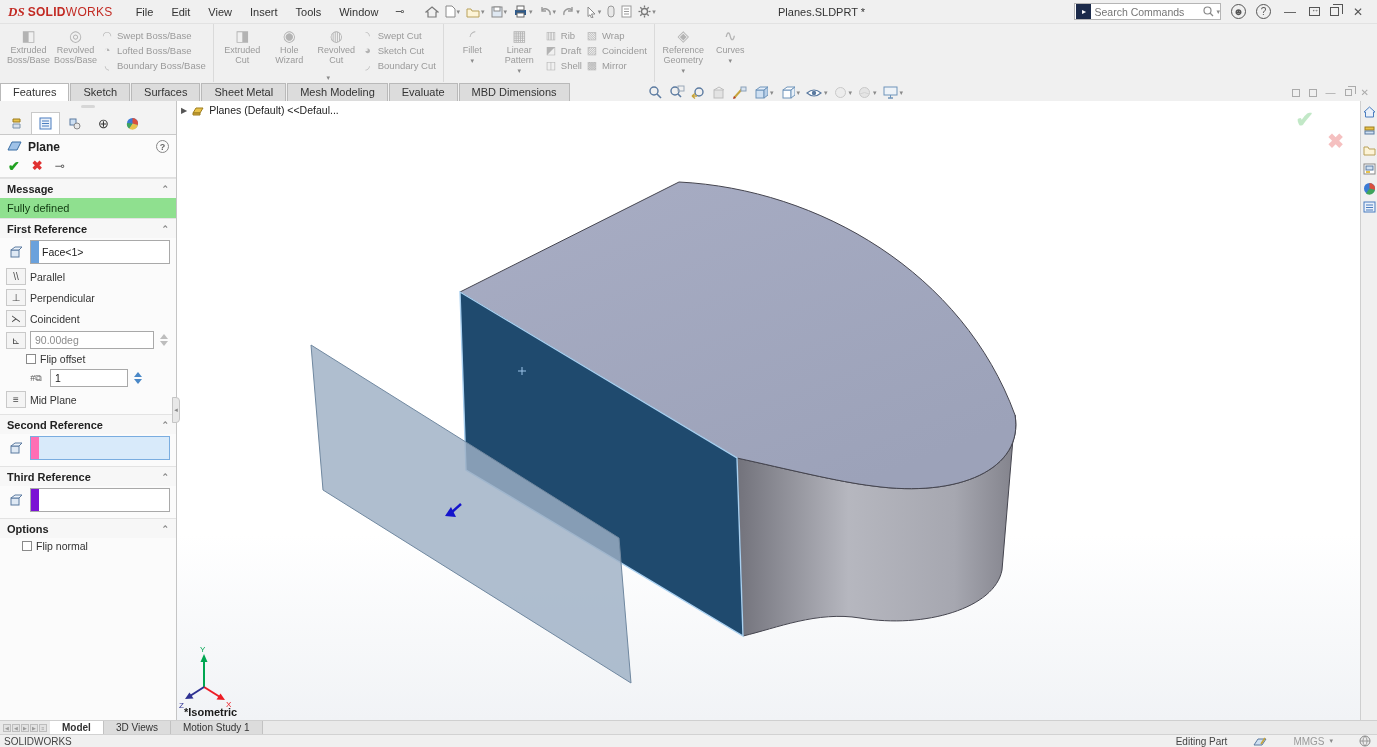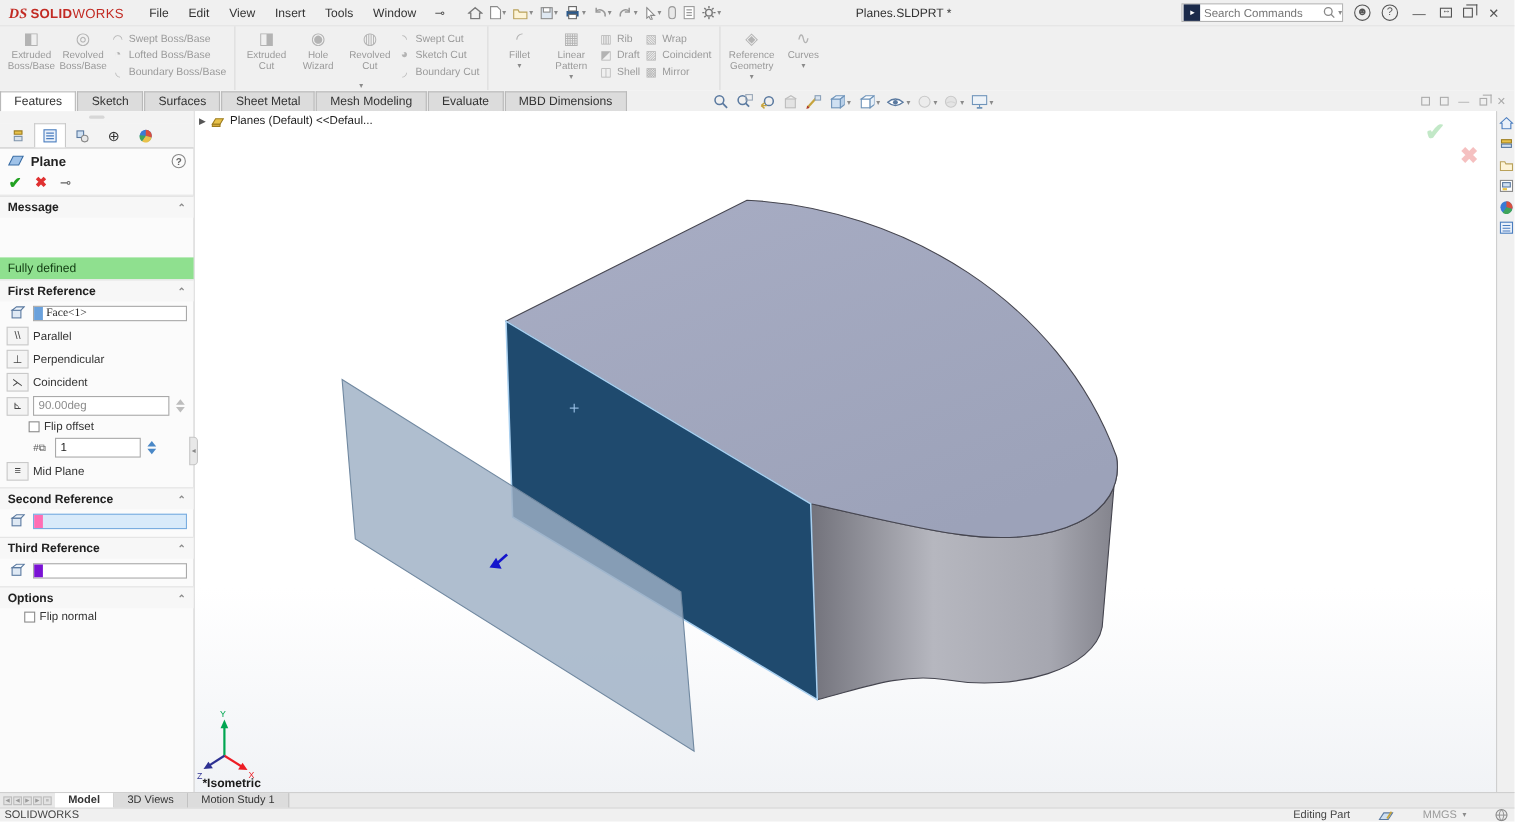--- a/index.html
+++ b/index.html
@@ -69,25 +69,25 @@
   .pmtab { width:29px; display:flex; align-items:center; justify-content:center; border:1px solid transparent; border-bottom:none; }
   .pmtab.active { background:#fff; border-color:#c9c9c9; }
   .pm-title { display:flex; align-items:center; gap:6px; height:23px; padding:0 7px; font-weight:bold; font-size:12px; color:#222; }
   .pm-help { margin-left:auto; }
   .pm-actions { display:flex; align-items:center; gap:12px; height:20px; padding:0 8px 4px 8px; border-bottom:1px solid #e0e0e0; }
   .ok-check { color:#21a121; font-weight:bold; font-size:14px; }
   .cancel-x { color:#e03131; font-weight:bold; font-size:13px; }
   .pin-ic { color:#666; font-size:12px; }
   .section-h { display:flex; align-items:center; padding:4px 7px 3px 7px; font-weight:bold; color:#222; border-top:1px solid #e3e3e3; background:#f7f7f7; }
   .section-h .chev { margin-left:auto; color:#888; font-size:9px; }
-  .green-msg { background:#8fe08f; padding:4px 7px; color:#103a10;margin-top:36px; }
+  .green-msg { background:#8fe08f; padding:4px 7px; color:#103a10; }
   .pmrow { display:flex; align-items:center; gap:4px; padding:2px 6px; }
   .rowicon { min-width:20px; height:17px; border:1px solid #c9c9c9; background:#f4f4f4; display:flex; align-items:center; justify-content:center; font-size:10px; color:#444; }
   .rowicon.borderless { border-color:transparent; background:transparent; }
-  .sel-box { flex:1; display:flex; align-items:center; border:1px solid #a9a9a9; background:#fff; height:14px; overflow:hidden;font-family:Liberation Serif, serif; }
+  .sel-box { flex:1; display:flex; align-items:center; border:1px solid #a9a9a9; background:#fff; height:24px; overflow:hidden; }
   .sel-box .chip { width:8px; align-self:stretch; }
   .sel-box .txt { padding-left:3px; font-size:10.5px; color:#222; }
   .sel-box.active-sel { background:#d8eafa; border-color:#7aade0; }
   .pm-label { color:#333; font-size:10.5px; }
   .numfield { flex:1; display:flex; align-items:center; border:1px solid #a9a9a9; background:#fff; height:18px; }
   .numfield input { border:none; outline:none; width:100%; font-size:10.5px; padding-left:4px; font-family:inherit; color:#222; background:transparent; }
   .numfield.disabled input { color:#8c8c8c; }
   .spin { display:flex; flex-direction:column; justify-content:center; gap:2px; width:12px; align-items:center; }
   .spin .up { width:0; height:0; border-left:4px solid transparent; border-right:4px solid transparent; border-bottom:5px solid #4a88c7; }
   .spin .dn { width:0; height:0; border-left:4px solid transparent; border-right:4px solid transparent; border-top:5px solid #4a88c7; }

